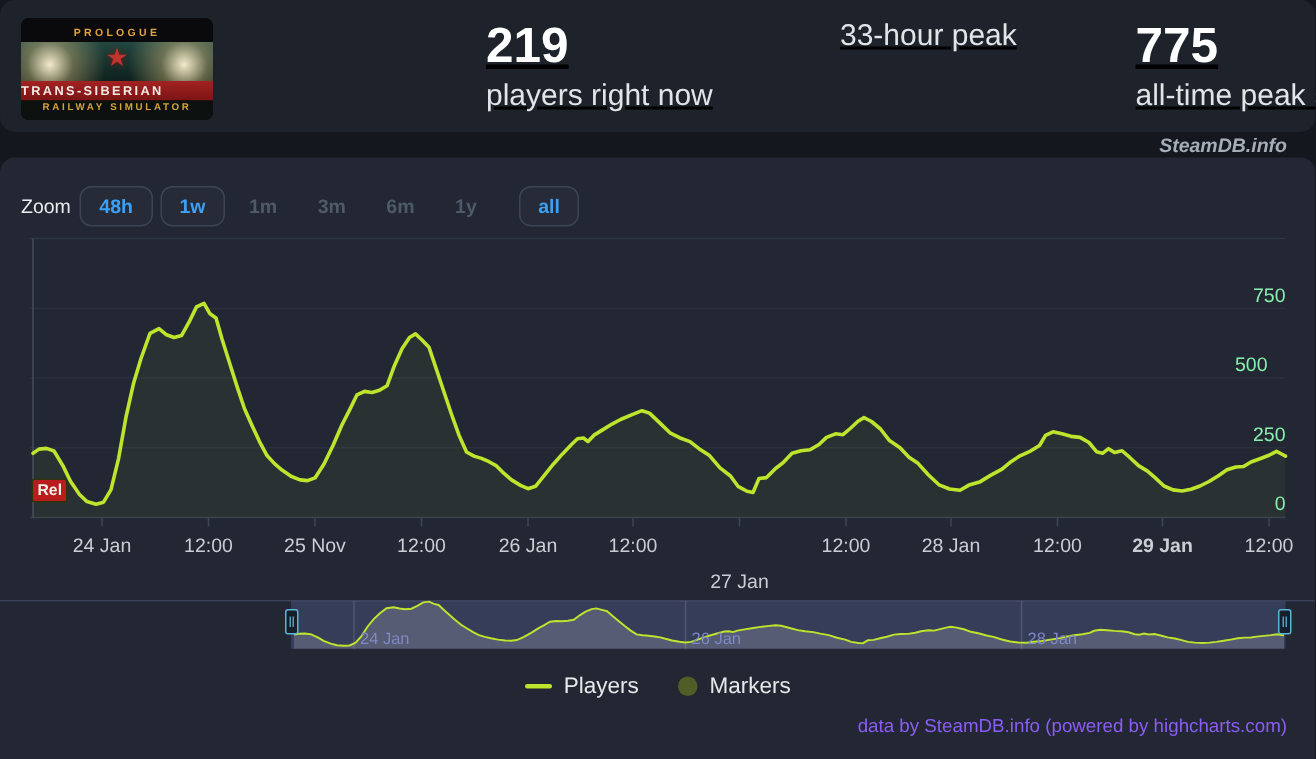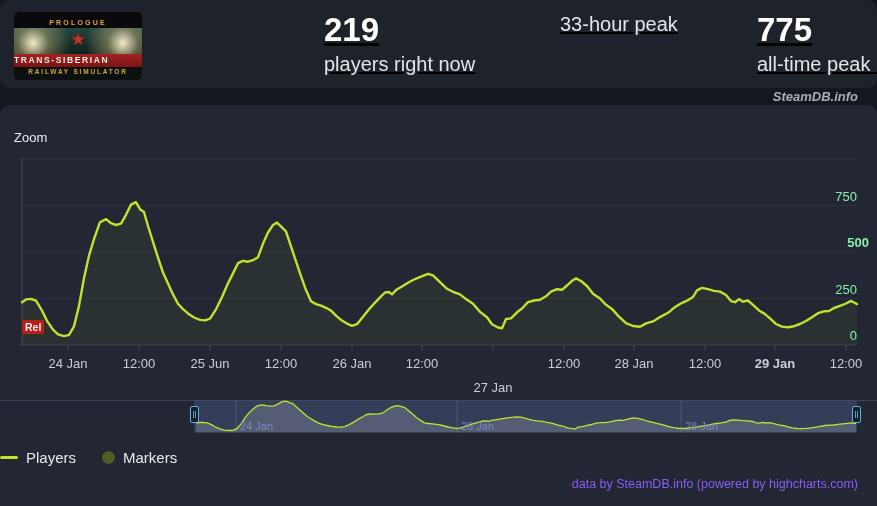--- a/index.html
+++ b/index.html
@@ -45,21 +45,21 @@
   .ylabel{position:absolute;font-size:13px;color:#86efac;text-align:right;width:40px;}
   .xlabel{position:absolute;top:251px;width:64px;text-align:center;font-size:13px;color:#c9ced4;}
   .rel-flag{position:absolute;font-size:10.5px;font-weight:700;color:#eef0ea;background:#b91c1c;
         border:1px solid #2c350f;border-radius:2px;padding:0 3px;height:14px;line-height:14px;cursor:pointer;}
   .nav-label{position:absolute;top:315px;font-size:11px;color:#7d88c4;}
   .nav-handle{position:absolute;top:301px;width:7px;height:15px;background:#141f2a;
         border:1px solid #5ab5da;border-radius:2px;cursor:ew-resize;
         display:flex;align-items:center;justify-content:center;gap:1px;}
   .nav-handle i{display:block;width:1px;height:7px;background:#5ab5da;opacity:.85;}
 
-  .legend{position:absolute;left:0;top:344px;width:877px;display:flex;justify-content:flex-start;
+  .legend{position:absolute;left:0;top:344px;width:877px;display:flex;justify-content:center;
         align-items:center;gap:26px;}
   .legend-item{display:flex;align-items:center;gap:8px;cursor:pointer;}
   .legend-item .sw-line{width:18px;height:3px;border-radius:2px;}
   .legend-item .sw-dot{width:13px;height:13px;border-radius:50%;}
   .legend-item .lt{font-size:15px;color:#e6e9ea;}
 
   .footer{position:absolute;right:19px;top:372px;font-size:12.5px;color:#8b5cf6;cursor:pointer;text-align:right;}
 </style>
 </head>
 <body>
@@ -88,20 +88,29 @@
           <div class="lab">all-time peak 5 days ago</div>
         </div>
       </div>
   </div>
 
   <div class="watermark">SteamDB.info</div>
 
   <div class="card">
     <div class="toolbar">
       <span class="zoom-word">Zoom</span>
+      <span id="zoom-buttons" style="display:flex;align-items:center;">
+          <span class="zbtn boxed">48h</span>
+          <span class="zbtn boxed">1w</span>
+          <span class="zbtn plain">1m</span>
+          <span class="zbtn plain">3m</span>
+          <span class="zbtn plain">6m</span>
+          <span class="zbtn plain">1y</span>
+          <span class="zbtn boxed gap">all</span>
+        </span>
     </div>
 
     <svg class="plot" id="plot-svg" viewBox="0 0 877 401">
         <line x1="20" y1="240" x2="857" y2="240" stroke="#39404d" stroke-width="1"></line>
         <line x1="20" y1="193.5" x2="857" y2="193.5" stroke="#2b303c" stroke-width="1"></line>
         <line x1="20" y1="147" x2="857" y2="147" stroke="#2b303c" stroke-width="1"></line>
         <line x1="20" y1="100.5" x2="857" y2="100.5" stroke="#2b303c" stroke-width="1"></line>
         <line x1="20" y1="54" x2="857" y2="54" stroke="#2f3542" stroke-width="1"></line>
         <line x1="68" y1="240" x2="68" y2="246" stroke="#3f4654" stroke-width="1"></line>
         <line x1="139" y1="240" x2="139" y2="246" stroke="#3f4654" stroke-width="1"></line>
@@ -123,25 +132,25 @@
         <line x1="236" y1="295.5" x2="236" y2="327.5" stroke="rgba(255,255,255,0.13)" stroke-width="1"></line>
         <line x1="457" y1="295.5" x2="457" y2="327.5" stroke="rgba(255,255,255,0.13)" stroke-width="1"></line>
         <line x1="681" y1="295.5" x2="681" y2="327.5" stroke="rgba(255,255,255,0.13)" stroke-width="1"></line>
         <path d="M196.0,327.5 L196.0,318.1 L199.2,317.5 L203.1,317.4 L207.1,317.8 L211.8,319.9 L215.8,322.2 L220.5,324.1 L224.5,325.2 L229.2,325.5 L233.1,325.3 L237.1,323.4 L241.1,318.9 L245.0,312.8 L249.0,307.9 L252.9,304.2 L257.7,300.5 L262.4,299.8 L266.3,300.7 L270.3,301.1 L274.3,300.8 L278.2,298.9 L282.2,296.6 L286.1,296.1 L289.3,297.6 L292.4,298.3 L295.6,301.3 L299.5,304.8 L303.5,308.3 L307.4,311.5 L311.4,314.0 L315.4,316.4 L319.3,318.4 L323.3,319.6 L327.2,320.5 L332.0,321.4 L336.7,322.0 L340.6,322.1 L344.6,321.7 L349.3,319.6 L354.1,316.9 L358.8,313.9 L362.8,311.8 L366.7,309.5 L370.7,309.0 L374.6,309.2 L378.6,308.8 L382.5,308.2 L386.5,305.2 L390.4,302.8 L394.4,301.1 L397.6,300.6 L400.7,301.4 L404.7,302.5 L408.6,305.8 L412.6,309.1 L416.5,312.4 L420.5,315.4 L424.4,317.9 L428.4,318.5 L432.3,318.8 L436.3,319.3 L440.2,319.9 L444.2,321.0 L448.1,322.0 L452.9,322.8 L456.8,323.3 L460.8,322.9 L465.5,321.3 L470.3,319.6 L475.0,318.2 L479.8,316.8 L482.9,316.0 L486.1,315.8 L488.5,316.4 L491.6,315.4 L496.4,314.6 L501.1,313.8 L505.8,313.1 L511.4,312.4 L516.9,311.8 L520.9,312.2 L526.4,313.7 L531.9,315.1 L536.7,315.8 L542.2,316.4 L546.9,317.4 L552.5,318.4 L558.0,320.2 L563.5,321.4 L567.5,322.9 L572.2,323.7 L575.4,323.8 L578.6,321.8 L582.5,321.6 L587.3,320.3 L591.2,319.5 L596.0,318.1 L600.7,317.7 L605.4,317.6 L610.2,316.8 L614.1,315.8 L618.9,315.2 L622.8,315.4 L626.8,314.4 L630.7,313.4 L633.9,312.9 L637.8,313.4 L642.6,314.5 L647.3,316.2 L652.9,317.3 L657.6,318.7 L662.3,319.6 L667.9,321.3 L673.4,322.7 L678.9,323.3 L684.5,323.5 L689.2,322.8 L694.8,322.3 L700.3,321.4 L706.6,320.4 L711.4,319.3 L716.1,318.5 L721.6,317.8 L726.4,316.9 L729.5,315.5 L733.5,314.9 L738.2,315.2 L743.0,315.6 L747.7,315.8 L752.5,316.5 L756.4,317.8 L759.6,318.1 L762.7,317.4 L765.9,318.0 L769.8,317.7 L773.8,318.7 L778.5,319.9 L783.3,320.7 L787.2,321.6 L792.0,322.9 L796.7,323.4 L801.5,323.6 L806.2,323.4 L810.9,322.9 L815.7,322.2 L820.4,321.4 L825.2,320.5 L829.9,320.1 L833.9,320.0 L837.8,319.4 L842.6,318.9 L847.3,318.4 L851.3,317.8 L854.4,318.3 L856.0,318.5 L856,327.5 Z" fill="rgba(255,255,255,0.16)"></path>
         <polyline points="196.0,318.1 199.2,317.5 203.1,317.4 207.1,317.8 211.8,319.9 215.8,322.2 220.5,324.1 224.5,325.2 229.2,325.5 233.1,325.3 237.1,323.4 241.1,318.9 245.0,312.8 249.0,307.9 252.9,304.2 257.7,300.5 262.4,299.8 266.3,300.7 270.3,301.1 274.3,300.8 278.2,298.9 282.2,296.6 286.1,296.1 289.3,297.6 292.4,298.3 295.6,301.3 299.5,304.8 303.5,308.3 307.4,311.5 311.4,314.0 315.4,316.4 319.3,318.4 323.3,319.6 327.2,320.5 332.0,321.4 336.7,322.0 340.6,322.1 344.6,321.7 349.3,319.6 354.1,316.9 358.8,313.9 362.8,311.8 366.7,309.5 370.7,309.0 374.6,309.2 378.6,308.8 382.5,308.2 386.5,305.2 390.4,302.8 394.4,301.1 397.6,300.6 400.7,301.4 404.7,302.5 408.6,305.8 412.6,309.1 416.5,312.4 420.5,315.4 424.4,317.9 428.4,318.5 432.3,318.8 436.3,319.3 440.2,319.9 444.2,321.0 448.1,322.0 452.9,322.8 456.8,323.3 460.8,322.9 465.5,321.3 470.3,319.6 475.0,318.2 479.8,316.8 482.9,316.0 486.1,315.8 488.5,316.4 491.6,315.4 496.4,314.6 501.1,313.8 505.8,313.1 511.4,312.4 516.9,311.8 520.9,312.2 526.4,313.7 531.9,315.1 536.7,315.8 542.2,316.4 546.9,317.4 552.5,318.4 558.0,320.2 563.5,321.4 567.5,322.9 572.2,323.7 575.4,323.8 578.6,321.8 582.5,321.6 587.3,320.3 591.2,319.5 596.0,318.1 600.7,317.7 605.4,317.6 610.2,316.8 614.1,315.8 618.9,315.2 622.8,315.4 626.8,314.4 630.7,313.4 633.9,312.9 637.8,313.4 642.6,314.5 647.3,316.2 652.9,317.3 657.6,318.7 662.3,319.6 667.9,321.3 673.4,322.7 678.9,323.3 684.5,323.5 689.2,322.8 694.8,322.3 700.3,321.4 706.6,320.4 711.4,319.3 716.1,318.5 721.6,317.8 726.4,316.9 729.5,315.5 733.5,314.9 738.2,315.2 743.0,315.6 747.7,315.8 752.5,316.5 756.4,317.8 759.6,318.1 762.7,317.4 765.9,318.0 769.8,317.7 773.8,318.7 778.5,319.9 783.3,320.7 787.2,321.6 792.0,322.9 796.7,323.4 801.5,323.6 806.2,323.4 810.9,322.9 815.7,322.2 820.4,321.4 825.2,320.5 829.9,320.1 833.9,320.0 837.8,319.4 842.6,318.9 847.3,318.4 851.3,317.8 854.4,318.3 856.0,318.5" fill="none" stroke="#bfe42d" stroke-width="1.3"></polyline>
       </svg>
 
     <div id="labels-layer">
         <div class="ylabel" style="right: 20px; top: 223px;">0</div>
         <div class="ylabel" style="right: 20px; top: 176.5px;">250</div>
-        <div class="ylabel" style="right: 8px; top: 130px; font-weight: bold;">500</div>
+        <div class="ylabel" style="right: 32px; top: 130px;">500</div>
         <div class="ylabel" style="right: 20px; top: 83.5px;">750</div>
         <div class="xlabel" style="left: 36px;">24 Jan</div>
         <div class="xlabel" style="left: 107px;">12:00</div>
-        <div class="xlabel" style="left: 178px;">25 Jun</div>
+        <div class="xlabel" style="left: 178px;">25 Nov</div>
         <div class="xlabel" style="left: 249px;">12:00</div>
         <div class="xlabel" style="left: 320px;">26 Jan</div>
         <div class="xlabel" style="left: 390px;">12:00</div>
         <div class="xlabel" style="left: 461px; margin-top: 24px;">27 Jan</div>
         <div class="xlabel" style="left: 532px;">12:00</div>
         <div class="xlabel" style="left: 602px;">28 Jan</div>
         <div class="xlabel" style="left: 673px;">12:00</div>
         <div class="xlabel" style="left: 743px; font-weight: bold;">29 Jan</div>
         <div class="xlabel" style="left: 814px;">12:00</div>
         <div class="rel-flag" style="left: 21px; top: 214px;">Rel</div>

